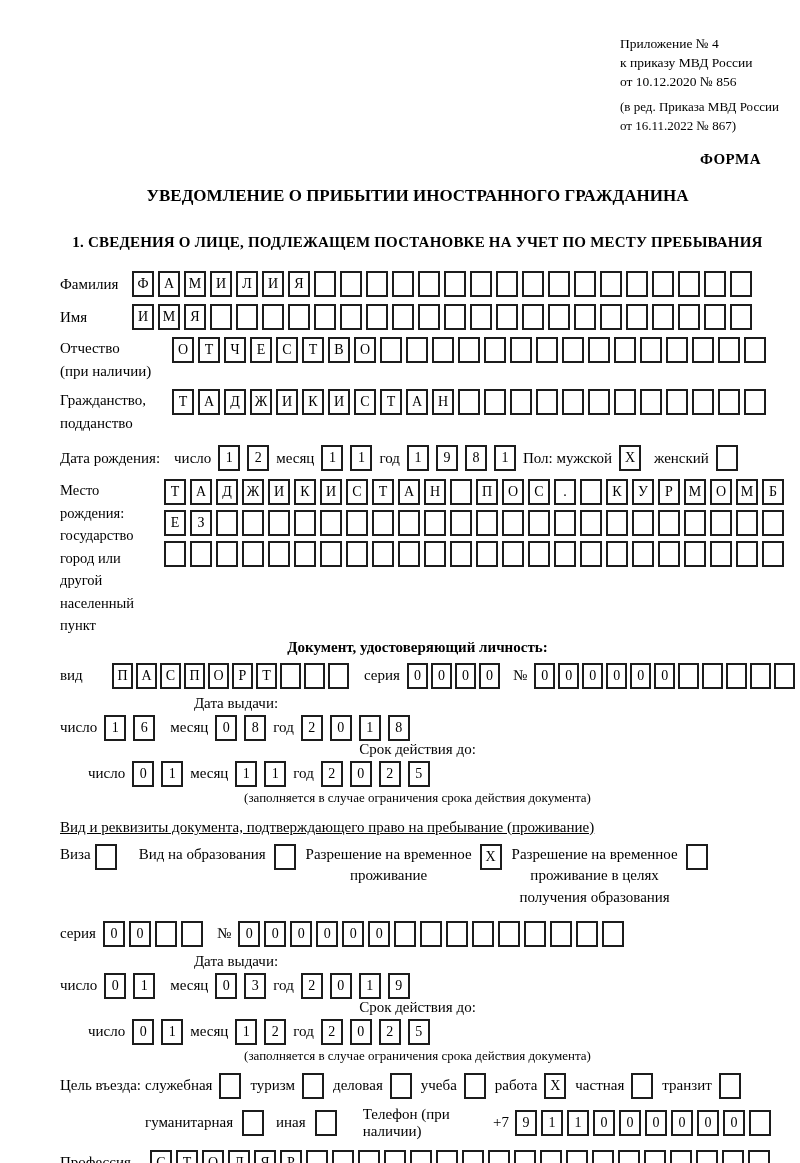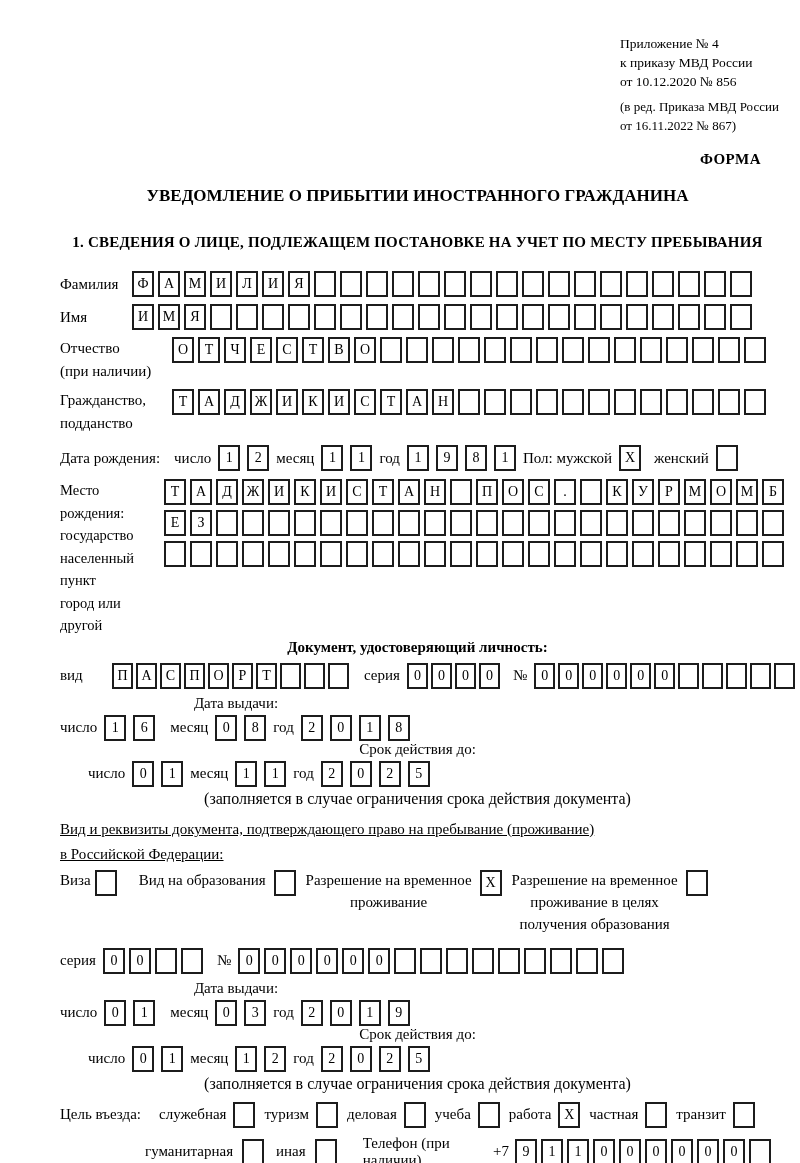--- a/index.html
+++ b/index.html
@@ -41,21 +41,21 @@
 
   .center-bold { text-align: center; font-weight: bold; margin-top: 8px; font-size: 15px; }
 
   .dates { display: flex; margin-top: 6px; flex-direction: column; }
   .date-col { display: flex; flex-direction: column; }
   .date-col.left { width: 352px; flex: none; }
   .date-col.right { flex: 1; }
   .date-header { text-align: center; margin-bottom: 3px; }
   .date-fields { display: flex; align-items: center; }
   .dlabel { margin: 0 7px 0 0; flex: none; }
-  .date-note { font-size: 16px; text-align: center; margin-top: 3px; white-space: nowrap; }
+  .date-note { font-size: 13px; text-align: center; margin-top: 3px; white-space: nowrap; }
 
   .intro { margin-top: 9px; line-height: 1.65; text-decoration: underline; }
   .opts { display: flex; align-items: flex-start; margin-top: 4px; }
   .opt-lbl { line-height: 1.45; }
   .opt-center { text-align: center; line-height: 1.45; }
   .opts .checkbox { margin: 0 10px 0 8px; }
 
   .purpose-line { display: flex; align-items: center; margin-top: 9px; }
   .purpose-line .checkbox { margin: 0 9px 0 7px; }
   .purpose-line2 { display: flex; align-items: center; margin-top: 7px; padding-left: 85px; }
@@ -230,22 +230,22 @@
   <span class="dlabel">Пол: мужской</span>
   <div class="checkbox">X</div>
   <span class="dlabel" style="margin-left:6px">женский</span>
   <div class="checkbox"></div>
 </div>
 
 <div class="bp-row">
   <div class="bp-labels">
     <div>Место рождения:</div>
     <div>государство</div>
+    <div>город или другой</div>
     <div>населенный пункт</div>
-    <div>город или другой</div>
   </div>
   <div class="bp-cells">
     <div class="cells">
         <div class="cell">Т</div>
         <div class="cell">А</div>
         <div class="cell">Д</div>
         <div class="cell">Ж</div>
         <div class="cell">И</div>
         <div class="cell">К</div>
         <div class="cell">И</div>
@@ -403,21 +403,20 @@
           <div class="cell">2</div>
           <div class="cell">5</div>
         </div>
     </div>
     <div class="date-note">(заполняется в случае ограничения срока действия документа)</div>
   </div>
 </div>
 
 <div class="intro">
   <div>Вид и реквизиты документа, подтверждающего право на пребывание (проживание)</div>
-  <div>в Российской Федерации:</div>
 </div>
 
 <div class="opts">
   <span class="opt-lbl">Виза</span>
   <div class="checkbox" style="margin-left:4px"></div>
   <span class="opt-lbl" style="margin-left:12px">Вид на образования</span>
   <div class="checkbox"></div>
   <div class="opt-center">
     <div>Разрешение на временное</div>
     <div>проживание</div>
@@ -502,21 +501,21 @@
           <div class="cell">2</div>
           <div class="cell">5</div>
         </div>
     </div>
     <div class="date-note">(заполняется в случае ограничения срока действия документа)</div>
   </div>
 </div>
 
 <div class="purpose-line">
   <span>Цель въезда:</span>
-  <span style="margin-left:18px">служебная</span>
+  <span style="margin-left:4px">служебная</span>
   <div class="checkbox"></div>
   <span>туризм</span>
   <div class="checkbox"></div>
   <span>деловая</span>
   <div class="checkbox"></div>
   <span>учеба</span>
   <div class="checkbox"></div>
   <span>работа</span>
   <div class="checkbox">X</div>
   <span>частная</span>

